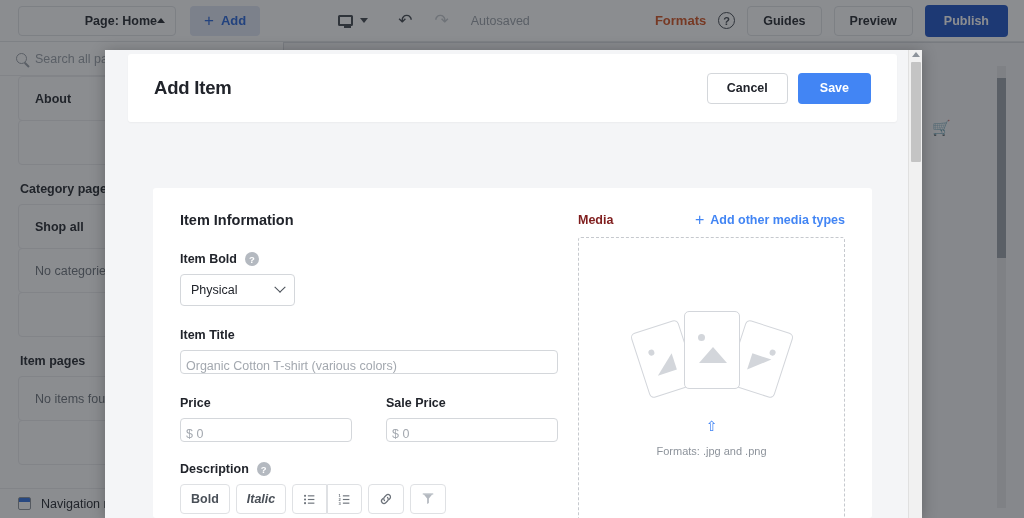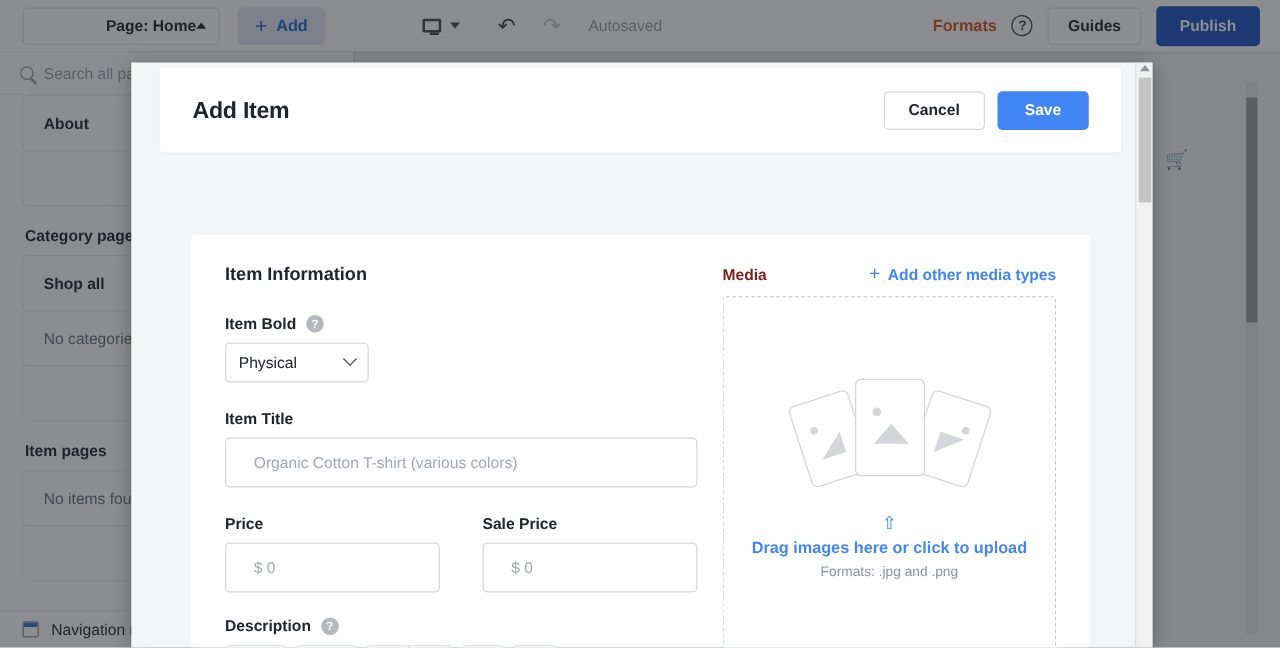--- a/index.html
+++ b/index.html
@@ -203,22 +203,22 @@
     background: #fff; display: flex; align-items: center; padding: 0 10px;
     font-size: 12.5px; color: #21242b;
   }
   .select-box .chev {
     margin-left: auto; width: 8px; height: 8px;
     border-right: 1.6px solid #4a5058; border-bottom: 1.6px solid #4a5058;
     transform: rotate(45deg) translate(-2px,-2px);
   }
 
   .txt-input {
-    width: 100%; height: 40px; border: 1px solid #d4d7db; border-radius: 4px;
-    background: #fff; display: flex; align-items: center; padding: 0 22px;
+    width: 100%; height: 24px; border: 1px solid #d4d7db; border-radius: 4px;
+    background: #fff; display: flex; align-items: flex-end; padding: 0 5px;
     font-size: 12.5px; color: #a3a8af;
   }
   .row2 { display: flex; gap: 34px; }
   .row2 > div { flex: 1; }
   .mt22 { margin-top: 22px; }
   .mt20 { margin-top: 20px; }
 
   .fmt-bar { display: flex; gap: 6px; margin-bottom: 12px; }
   .fmt-btn {
     height: 30px; min-width: 30px; padding: 0 10px;
@@ -292,20 +292,21 @@
     </div>
     <div class="undo-group">
       <span class="arrow-ico">↶</span>
       <span class="arrow-ico dim">↷</span>
     </div>
     <span class="autosaved">Autosaved</span>
     <div class="topbar-right">
       <span class="upgrade">Formats</span>
       <span class="help-circle">?</span>
       <span class="ghost-btn">Guides</span>
+      <span class="ghost-btn">Preview</span>
       <span class="publish-btn">Publish</span>
     </div>
   </div>
 
   <div class="search-row">
     <span class="mag"></span>
     <span class="ph">Search all pages</span>
   </div>
 
   <div class="sidebar">
@@ -462,21 +463,20 @@
             <div class="card-ph r">
               <span class="mini-dot" style="width:6px;height:6px;right:11px;top:20px;"></span>
               <span class="mini-tri" style="border-width:17px 20px 0 0;right:13px;top:30px;border-top-color:#d3d6db;border-right-color:transparent;"></span>
             </div>
             <div class="card-ph c">
               <span class="mini-dot" style="width:7px;height:7px;left:13px;top:22px;"></span>
               <span class="mini-tri" style="border-width:0 14px 16px 14px;left:14px;top:35px;"></span>
             </div>
           </div>
           <span class="upload-ico">⇧</span>
-          <span class="dz-link">Drag images here or click to upload</span>
           <span class="dz-note">Formats: .jpg and .png</span>
         </div>
       </div>
     </div>
 
     <div class="modal-scroll">
       <div class="up"></div>
       <div class="thumb"></div>
     </div>
   </div>

